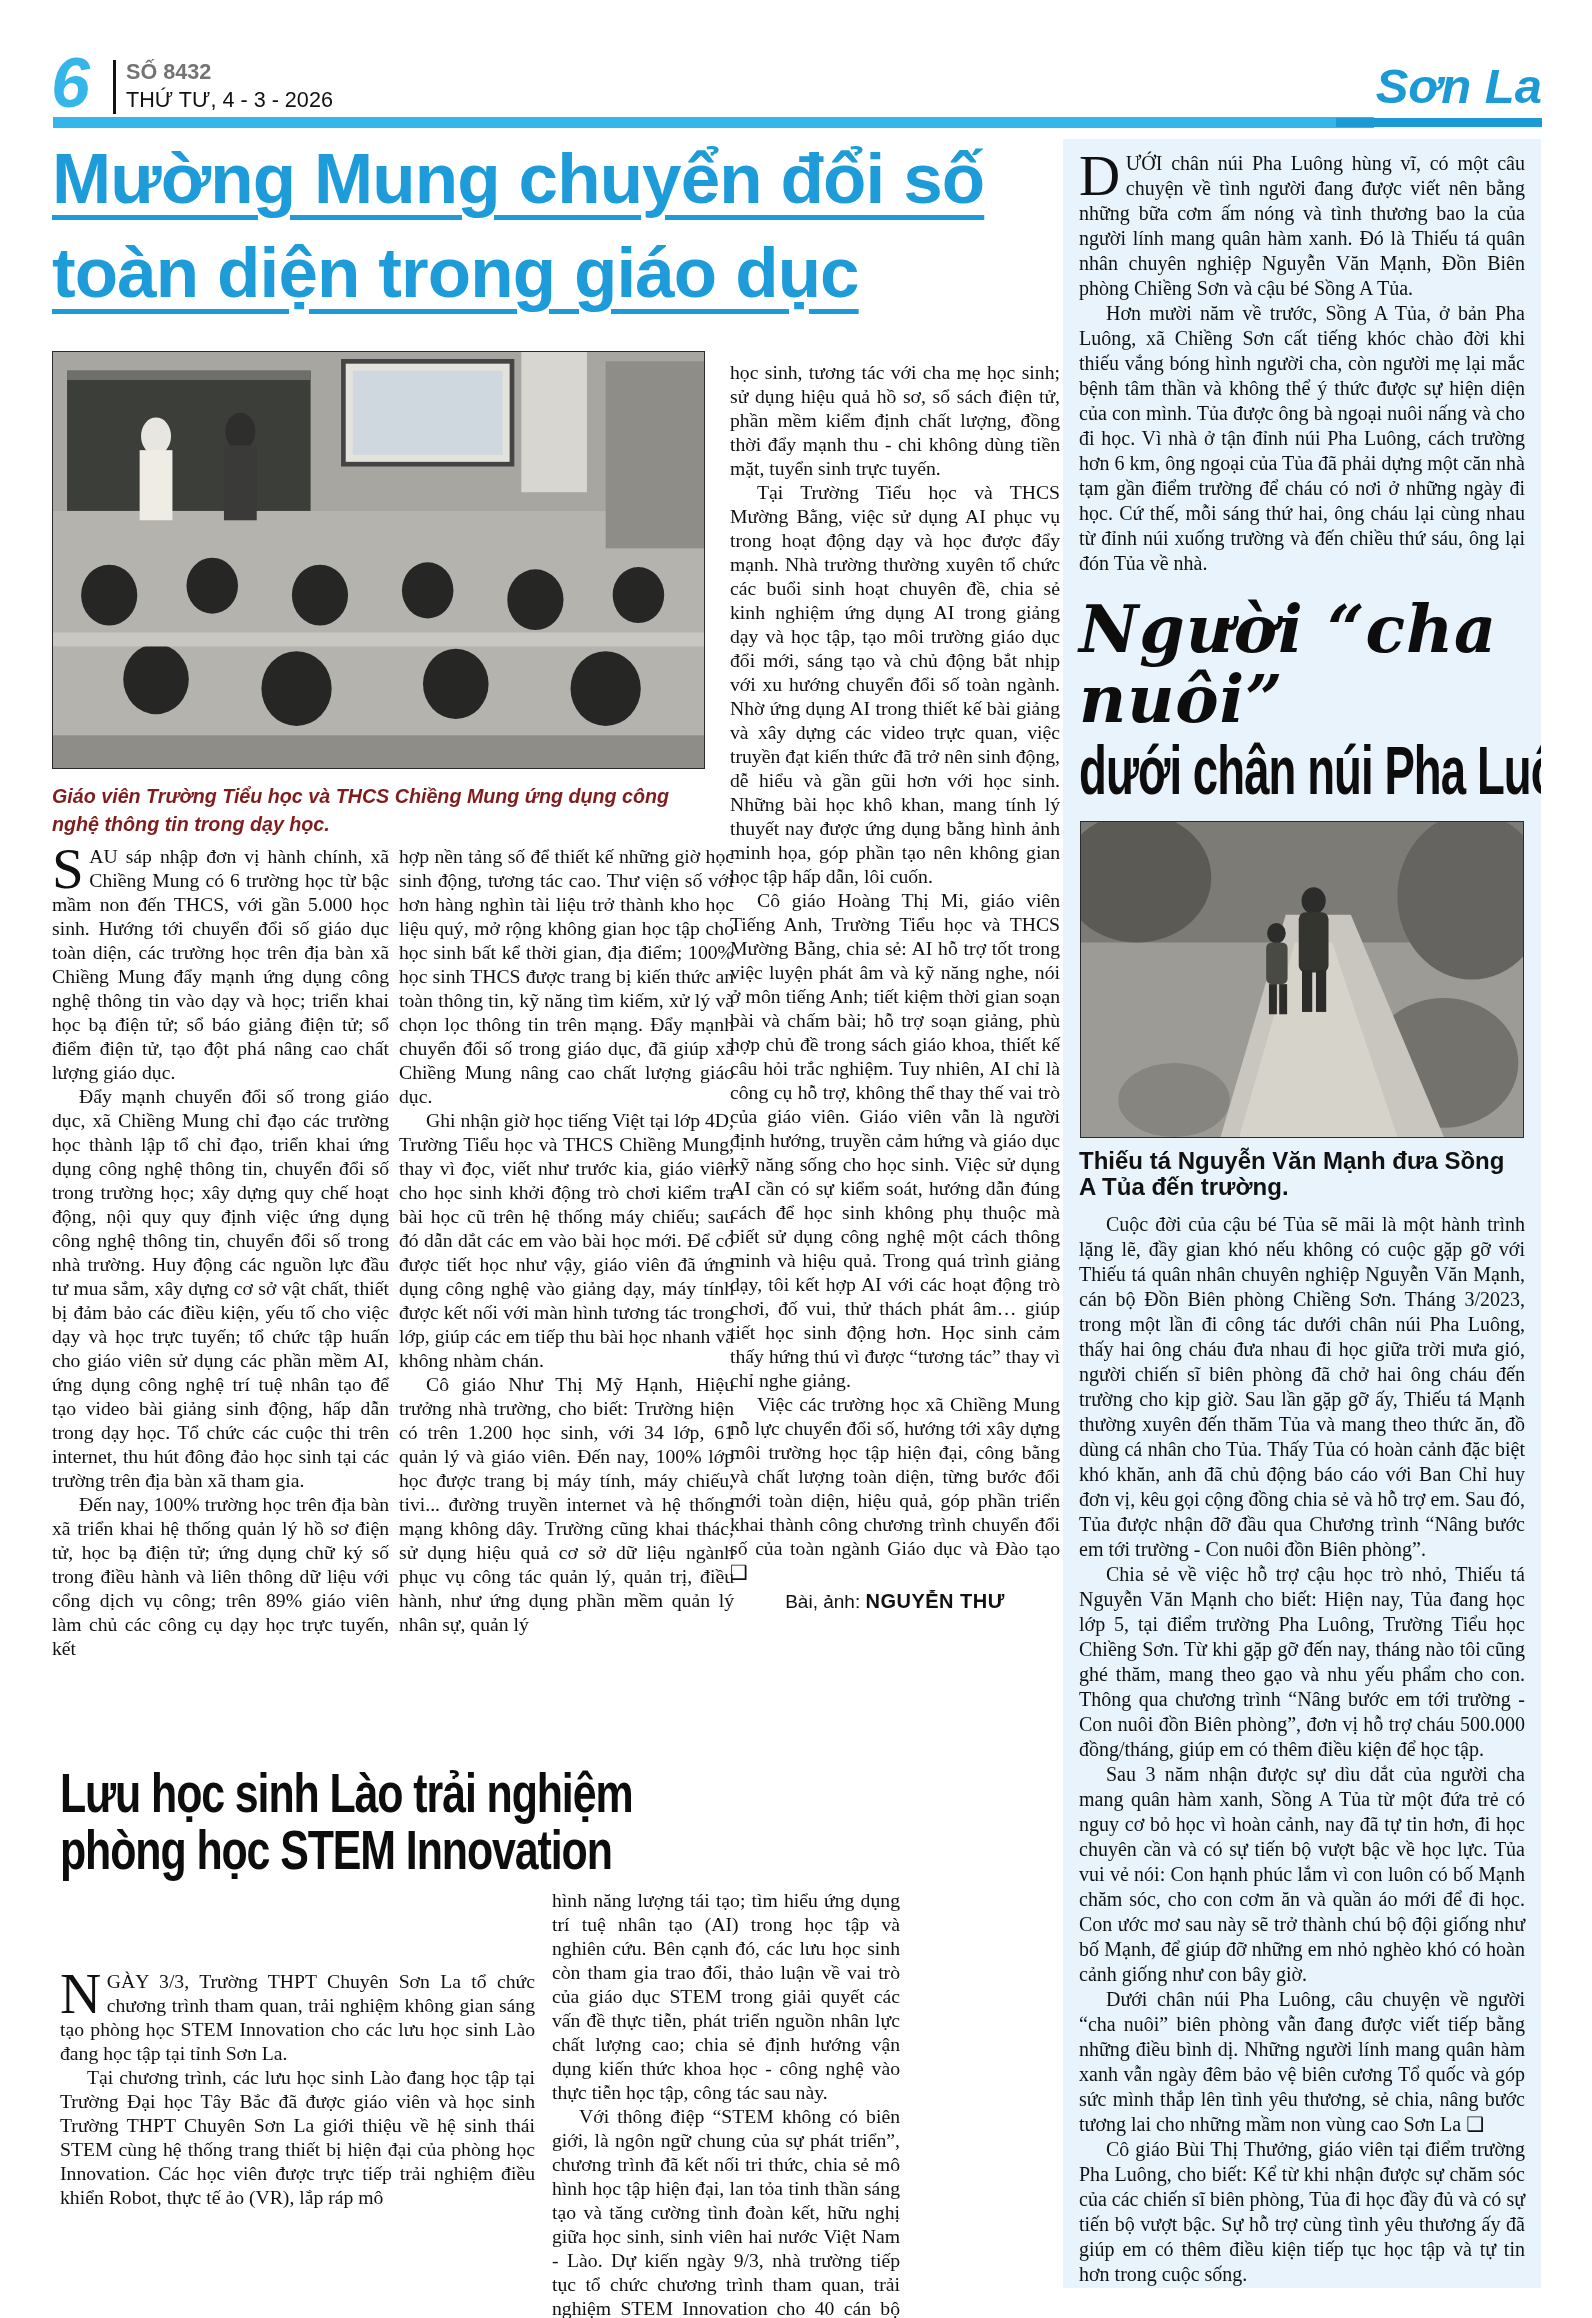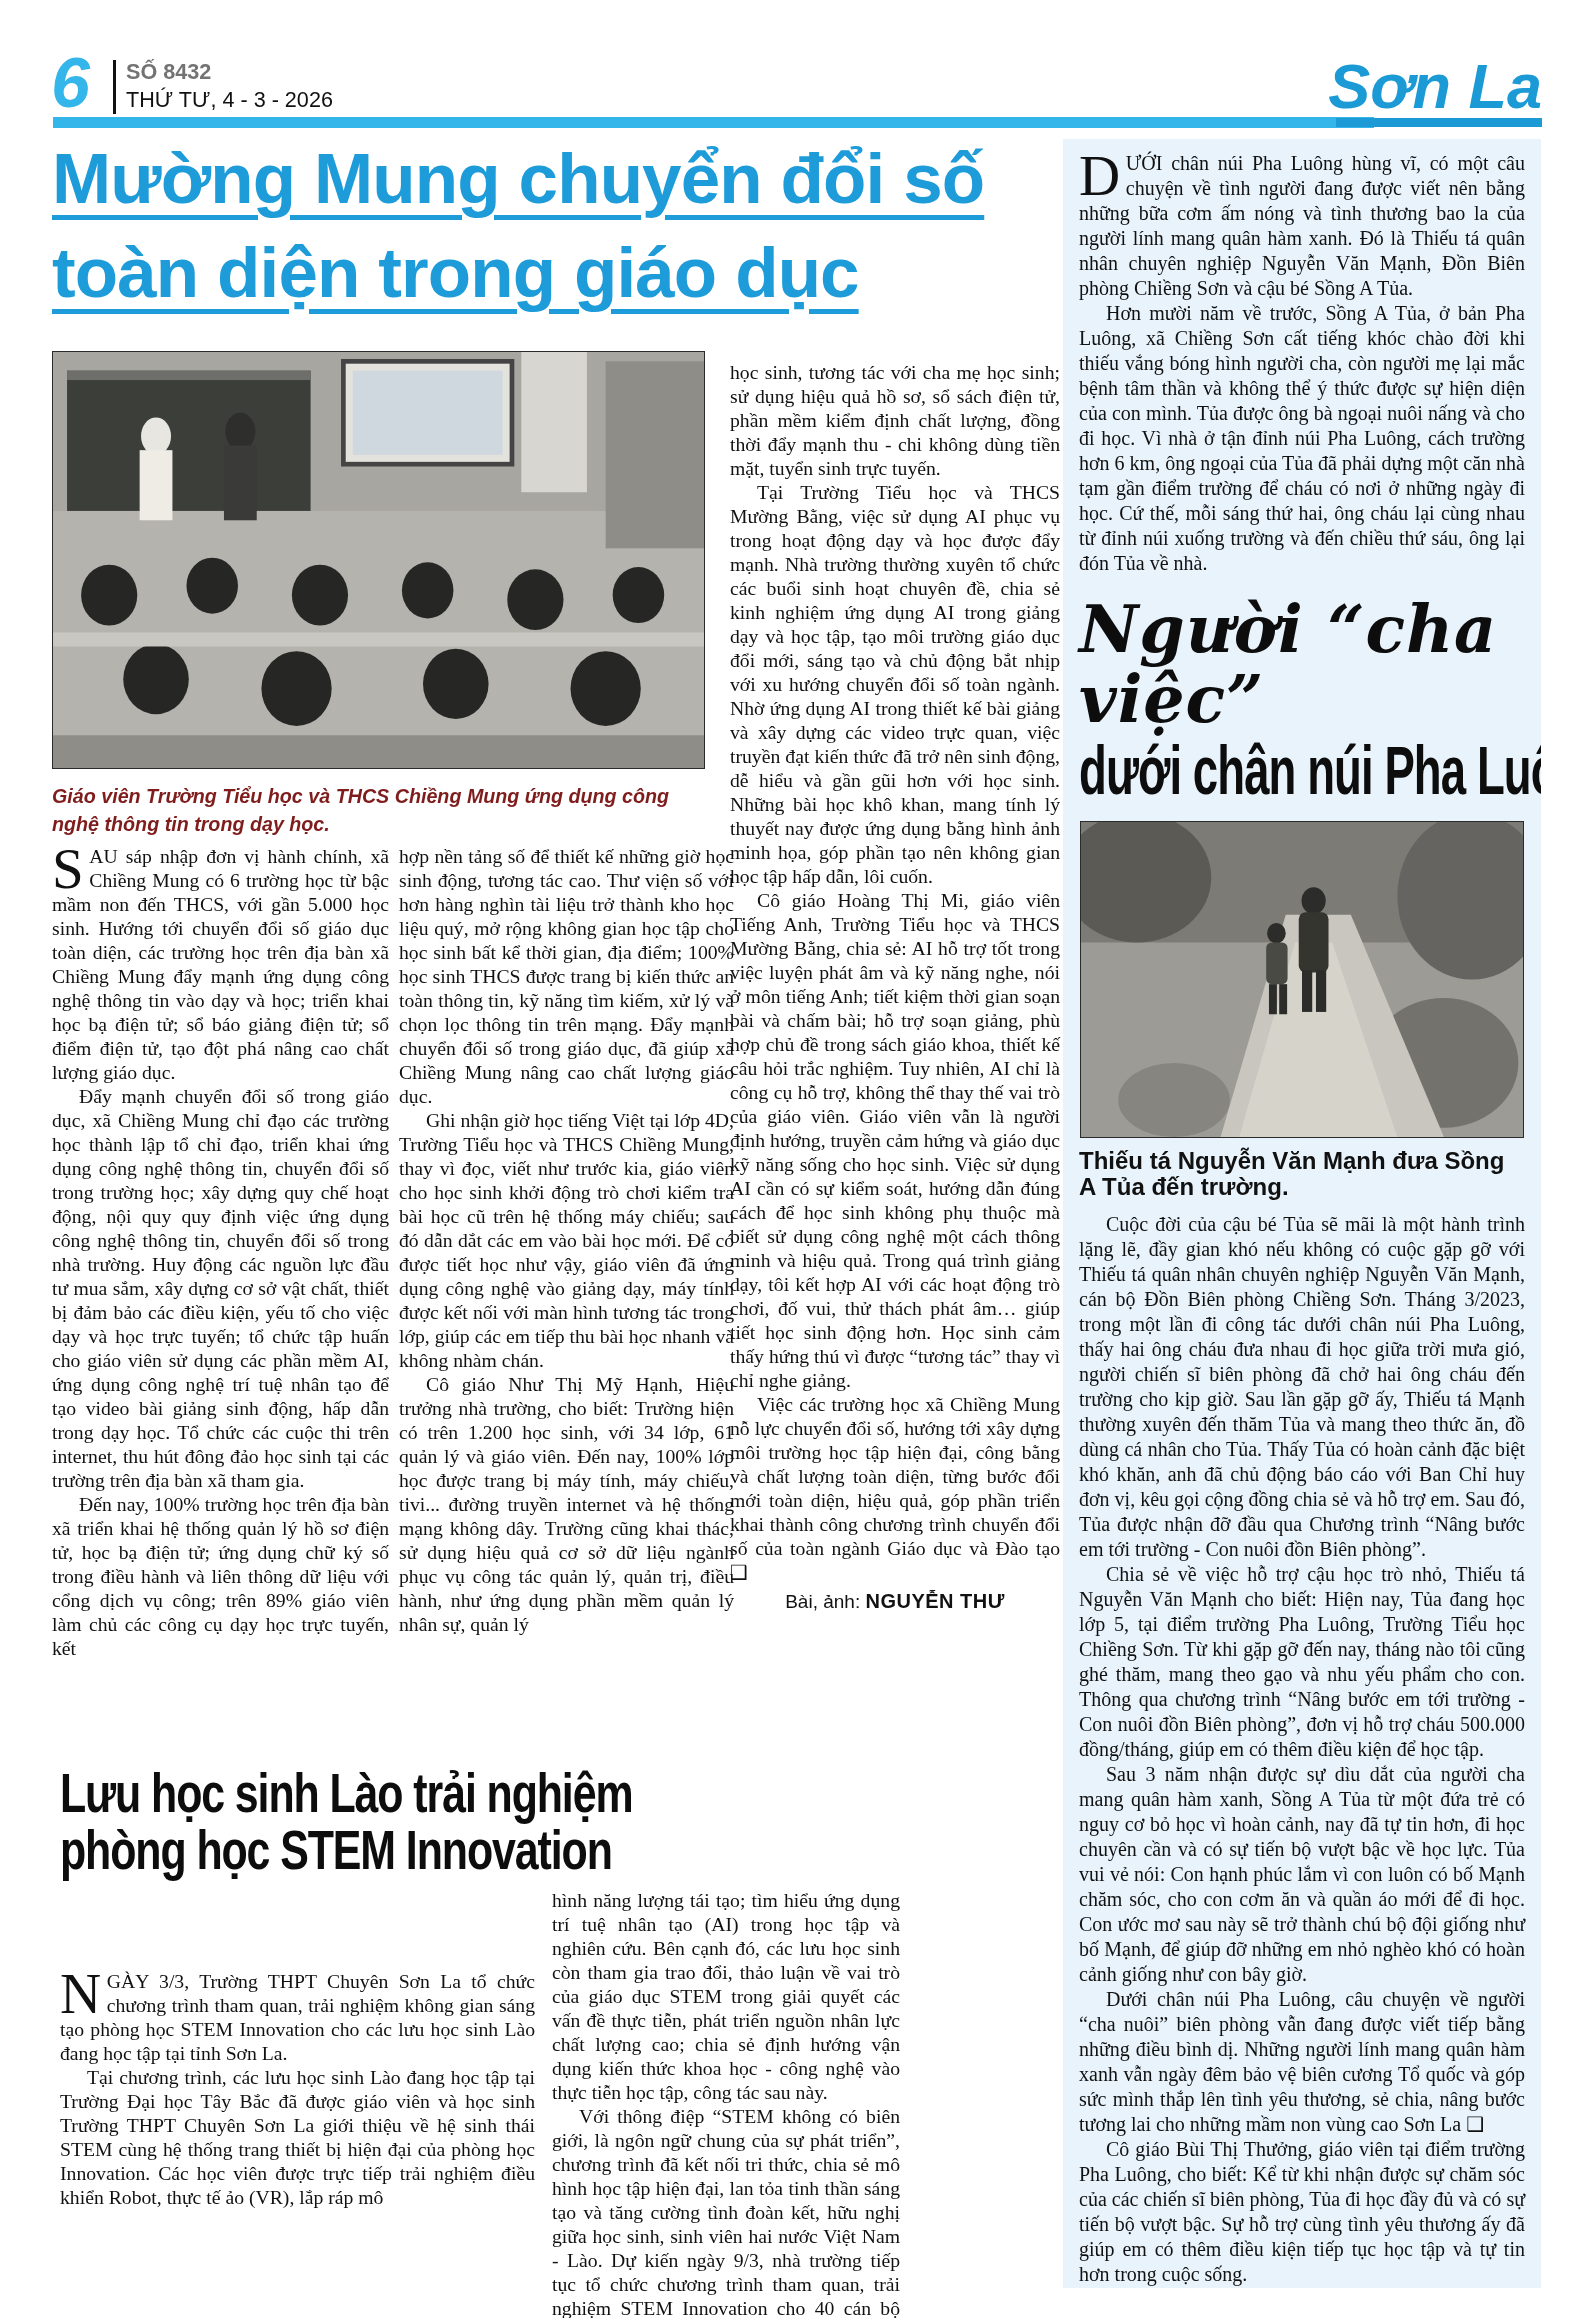--- a/index.html
+++ b/index.html
@@ -11,21 +11,21 @@
   *{margin:0;padding:0;box-sizing:border-box;}
   html,body{background:#ffffff;}
   body{width:1592px;height:2319px;position:relative;font-family:"Liberation Serif",serif;color:#111;overflow:hidden;}
 
   
   .hdr-pagenum{position:absolute;left:51px;top:55px;font-family:"Liberation Sans",sans-serif;font-weight:bold;font-style:italic;font-size:70px;line-height:56px;color:var(--accent);}
   .hdr-rule{position:absolute;left:113px;top:60px;width:2.8px;height:54px;background:#111;}
   .hdr-issue{position:absolute;left:126px;top:59px;font-family:"Liberation Sans",sans-serif;font-weight:bold;font-size:21.6px;line-height:26px;color:#737373;}
   .hdr-date{position:absolute;left:126px;top:87px;font-family:"Liberation Sans",sans-serif;font-size:21.6px;line-height:26px;color:#111;}
   .hdr-bar{position:absolute;left:53px;top:117px;width:1321px;height:11.3px;background:var(--accent);}
-  .hdr-masthead{position:absolute;right:50px;top:60px;font-family:"Liberation Sans",sans-serif;font-weight:bold;font-style:italic;font-size:63px;line-height:52px;color:var(--accent-dark);}
+  .hdr-masthead{position:absolute;right:50px;top:60px;font-family:"Liberation Sans",sans-serif;font-weight:bold;font-style:italic;font-size:49px;line-height:52px;color:var(--accent-dark);}
   .hdr-masthead-bar{position:absolute;right:50px;top:118px;width:206px;height:9.4px;background:var(--accent-dark);}
 
   
   .a1-headline{position:absolute;left:52px;top:132px;width:1008px;font-family:"Liberation Sans",sans-serif;font-weight:bold;font-size:71px;line-height:94px;color:var(--headline);text-decoration:underline;text-decoration-thickness:4.7px;text-underline-offset:12.2px;letter-spacing:-0.9px;}
   .a1-photo{position:absolute;left:52px;top:351px;width:653px;height:418px;border:1.9px solid #2b2b2b;background:#b9b9b9;}
   .a1-caption{position:absolute;left:52px;top:782px;width:661px;font-family:"Liberation Sans",sans-serif;font-weight:bold;font-style:italic;font-size:19.7px;line-height:28px;color:#7f1d1d;}
   .newscol{position:absolute;font-size:19.7px;line-height:24px;text-align:justify;}
   .col1{left:52px;top:844px;width:337px;height:980px;}
   .col2{left:399px;top:844px;width:335px;height:980px;}
   .col3{left:730px;top:360px;width:330px;height:1472px;}
@@ -117,21 +117,21 @@
   <p class="p indent">Cô giáo Hoàng Thị Mi, giáo viên Tiếng Anh, Trường Tiểu học và THCS Mường Bằng, chia sẻ: AI hỗ trợ tốt trong việc luyện phát âm và kỹ năng nghe, nói ở môn tiếng Anh; tiết kiệm thời gian soạn bài và chấm bài; hỗ trợ soạn giảng, phù hợp chủ đề trong sách giáo khoa, thiết kế câu hỏi trắc nghiệm. Tuy nhiên, AI chỉ là công cụ hỗ trợ, không thể thay thế vai trò của giáo viên. Giáo viên vẫn là người định hướng, truyền cảm hứng và giáo dục kỹ năng sống cho học sinh. Việc sử dụng AI cần có sự kiểm soát, hướng dẫn đúng cách để học sinh không phụ thuộc mà biết sử dụng công nghệ một cách thông minh và hiệu quả. Trong quá trình giảng dạy, tôi kết hợp AI với các hoạt động trò chơi, đố vui, thử thách phát âm… giúp tiết học sinh động hơn. Học sinh cảm thấy hứng thú vì được “tương tác” thay vì chỉ nghe giảng.</p>
   <p class="p indent">Việc các trường học xã Chiềng Mung nỗ lực chuyển đổi số, hướng tới xây dựng môi trường học tập hiện đại, công bằng và chất lượng toàn diện, từng bước đổi mới toàn diện, hiệu quả, góp phần triển khai thành công chương trình chuyển đổi số của toàn ngành Giáo dục và Đào tạo ❑</p>
   <div class="byline"><span>Bài, ảnh:</span> <b>NGUYỄN THƯ</b></div>
 </div>
 
 <aside class="a2">
   <p class="p"><span class="dropcap">D</span><span>ƯỚI chân núi Pha Luông hùng vĩ, có một câu chuyện về tình người đang được viết nên bằng những bữa cơm ấm nóng và tình thương bao la của người lính mang quân hàm xanh. Đó là Thiếu tá quân nhân chuyên nghiệp Nguyễn Văn Mạnh, Đồn Biên phòng Chiềng Sơn và cậu bé Sồng A Tủa.</span></p>
   <p class="p indent">Hơn mười năm về trước, Sồng A Tủa, ở bản Pha Luông, xã Chiềng Sơn cất tiếng khóc chào đời khi thiếu vắng bóng hình người cha, còn người mẹ lại mắc bệnh tâm thần và không thể ý thức được sự hiện diện của con mình. Tủa được ông bà ngoại nuôi nấng và cho đi học. Vì nhà ở tận đỉnh núi Pha Luông, cách trường hơn 6 km, ông ngoại của Tủa đã phải dựng một căn nhà tạm gần điểm trường để cháu có nơi ở những ngày đi học. Cứ thế, mỗi sáng thứ hai, ông cháu lại cùng nhau từ đỉnh núi xuống trường và đến chiều thứ sáu, ông lại đón Tủa về nhà.</p>
 
   <h2 class="a2-headline">
-    <span class="l1">Người “cha việc”</span>
+    <span class="l1">Người “cha nuôi”</span>
     <span class="l2">dưới chân núi Pha Luông</span>
   </h2>
 
   <figure class="a2-photo">
     <svg class="photo-svg" viewBox="0 0 95 68" preserveAspectRatio="none">
       <rect x="0" y="0" width="95" height="68" fill="#9d9b96"></rect>
       <rect x="0" y="0" width="95" height="26" fill="#7d7b76"></rect>
       <ellipse cx="12" cy="12" rx="16" ry="14" fill="#5c5a55"></ellipse>
       <ellipse cx="84" cy="16" rx="16" ry="18" fill="#666460"></ellipse>
       <ellipse cx="78" cy="52" rx="16" ry="14" fill="#74726d"></ellipse>

